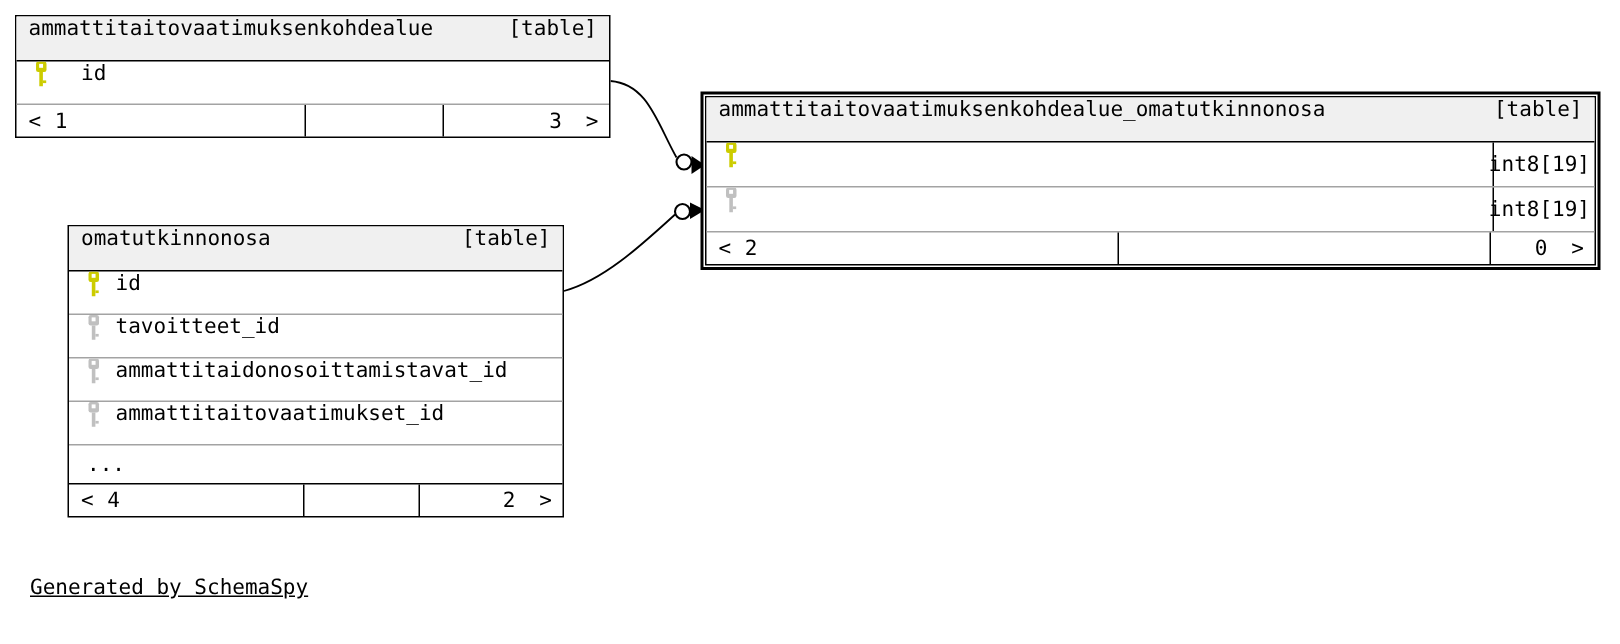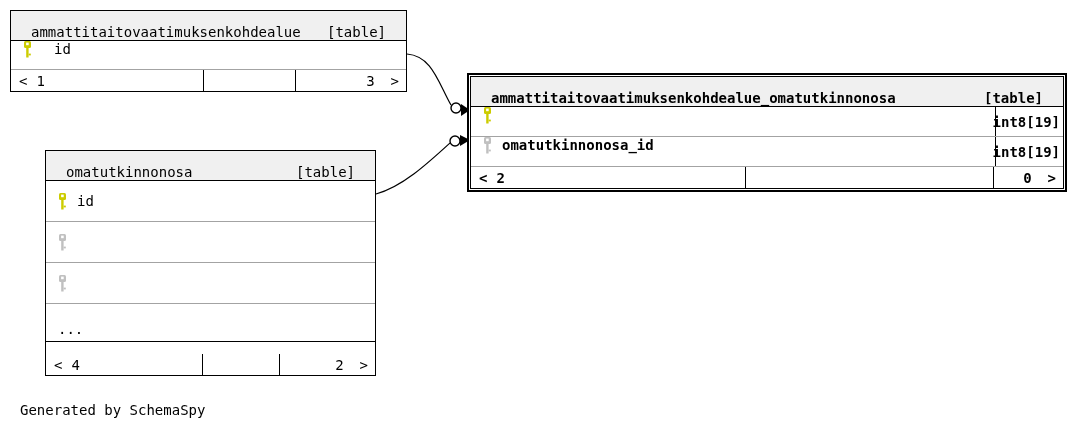--- a/index.html
+++ b/index.html
@@ -9,23 +9,23 @@
     font-family:"DejaVu Sans Mono","Liberation Mono",monospace;
     font-size:14px;color:#000;
   }
   #edges{position:absolute;left:0;top:0;width:1080px;height:429px;}
   .etable{
     position:absolute;background:#fff;border:1px solid #000;
     display:flex;flex-direction:column;box-sizing:border-box;
   }
   .etable.emph{box-shadow:0 0 0 1px #fff,0 0 0 3px #000;}
   .hdr{
-    display:flex;justify-content:space-between;align-items:flex-end;
+    display:flex;justify-content:space-between;align-items:flex-start;
     background:#f0f0f0;border-bottom:1px solid #000;
-    height:29px;padding:0 20px;flex:none;white-space:pre;
+    height:29px;padding:0 8px;flex:none;white-space:pre;
   }
   .row{
     display:flex;align-items:flex-start;border-bottom:1px solid #a3a3a3;
     height:28px;flex:none;white-space:pre;
   }
   .emph .row{height:29px;}
   .keyicon{margin-left:12px;flex:none;display:flex;align-items:center;}
   .colname{margin-left:10px;}
   .gapwide .colname{margin-left:22px;}
   .typecell{
@@ -35,21 +35,21 @@
   }
   .ellirow{
     border-bottom:1px solid #000;height:25px;display:flex;
     align-items:center;padding-left:12px;flex:none;
   }
   .ftr{display:flex;height:21px;flex:none;}
   .fcell{display:flex;align-items:center;box-sizing:border-box;height:100%;}
   .fcell.mid,.fcell.rgt{border-left:1px solid #000;}
   .fcell.lft{padding-left:8px;gap:9px;}
   .fcell.rgt{justify-content:flex-end;padding-right:7px;gap:16px;flex:1;}
-  .credit{position:absolute;left:20px;top:402px;}
+  .credit{position:absolute;left:20px;top:384px;text-decoration:underline;}
 </style>
 </head>
 <body>
 
 <svg id="edges" viewBox="0 0 1080 429" xmlns="http://www.w3.org/2000/svg">
   <path d="M 407 54 C 432 56, 438 82, 451 105" fill="none" stroke="#000" stroke-width="1.2"></path>
   <path d="M 376 194 C 402 187, 427 164, 450 143" fill="none" stroke="#000" stroke-width="1.2"></path>
   <circle cx="456" cy="108" r="5" fill="#fff" stroke="#000" stroke-width="1.4"></circle>
   <polygon points="461,104 470,110 461,116" fill="#000"></polygon>
   <circle cx="455" cy="141" r="5" fill="#fff" stroke="#000" stroke-width="1.4"></circle>
@@ -78,21 +78,21 @@
       <span>1</span>
     </div>
     <div class="fcell mid" style="width:92px;"></div>
     <div class="fcell rgt">
       <span>3</span>
       <span>&gt;</span>
     </div>
   </div>
 </div>
 
-<div class="etable" style="left:45px;top:150px;width:331px;gap:12px;">
+<div class="etable" style="left:45px;top:150px;width:331px;">
   <div class="hdr">
     <span>omatutkinnonosa</span>
     <span>[table]</span>
   </div>
   <div class="row">
     <span class="keyicon">
       <svg width="9" height="17" viewBox="0 0 9 17">
         <rect x="1" y="0" width="7" height="7" rx="1.5" fill="#cccc00"></rect>
         <rect x="3.1" y="1.6" width="2.6" height="2.6" fill="#fff"></rect>
         <rect x="3.2" y="7" width="2.4" height="9.5" fill="#cccc00"></rect>
@@ -103,46 +103,59 @@
   </div>
   <div class="row">
     <span class="keyicon">
       <svg width="9" height="17" viewBox="0 0 9 17">
         <rect x="1" y="0" width="7" height="7" rx="1.5" fill="#c0c0c0"></rect>
         <rect x="3.1" y="1.6" width="2.6" height="2.6" fill="#fff"></rect>
         <rect x="3.2" y="7" width="2.4" height="9.5" fill="#c0c0c0"></rect>
         <rect x="5.6" y="12.6" width="2.2" height="1.8" fill="#c0c0c0"></rect>
       </svg>
     </span>
+    <span class="colname">tavoitteet_id</span>
   </div>
   <div class="row">
     <span class="keyicon">
       <svg width="9" height="17" viewBox="0 0 9 17">
         <rect x="1" y="0" width="7" height="7" rx="1.5" fill="#c0c0c0"></rect>
         <rect x="3.1" y="1.6" width="2.6" height="2.6" fill="#fff"></rect>
         <rect x="3.2" y="7" width="2.4" height="9.5" fill="#c0c0c0"></rect>
         <rect x="5.6" y="12.6" width="2.2" height="1.8" fill="#c0c0c0"></rect>
       </svg>
     </span>
+    <span class="colname">ammattitaidonosoittamistavat_id</span>
+  </div>
+  <div class="row">
+    <span class="keyicon">
+      <svg width="9" height="17" viewBox="0 0 9 17">
+        <rect x="1" y="0" width="7" height="7" rx="1.5" fill="#c0c0c0"></rect>
+        <rect x="3.1" y="1.6" width="2.6" height="2.6" fill="#fff"></rect>
+        <rect x="3.2" y="7" width="2.4" height="9.5" fill="#c0c0c0"></rect>
+        <rect x="5.6" y="12.6" width="2.2" height="1.8" fill="#c0c0c0"></rect>
+      </svg>
+    </span>
+    <span class="colname">ammattitaitovaatimukset_id</span>
   </div>
   <div class="ellirow">...</div>
   <div class="ftr">
     <div class="fcell lft" style="width:156px;">
       <span>&lt;</span>
       <span>4</span>
     </div>
     <div class="fcell mid" style="width:77px;"></div>
     <div class="fcell rgt">
       <span>2</span>
       <span>&gt;</span>
     </div>
   </div>
 </div>
 
-<div class="etable emph" style="left:470px;top:76px;width:594px;font-weight:bold;">
+<div class="etable emph" style="left:470px;top:64px;width:594px;">
   <div class="hdr">
     <span>ammattitaitovaatimuksenkohdealue_omatutkinnonosa</span>
     <span>[table]</span>
   </div>
   <div class="row">
     <span class="keyicon">
       <svg width="9" height="17" viewBox="0 0 9 17">
         <rect x="1" y="0" width="7" height="7" rx="1.5" fill="#cccc00"></rect>
         <rect x="3.1" y="1.6" width="2.6" height="2.6" fill="#fff"></rect>
         <rect x="3.2" y="7" width="2.4" height="9.5" fill="#cccc00"></rect>
@@ -153,21 +166,20 @@
   </div>
   <div class="row">
     <span class="keyicon">
       <svg width="9" height="17" viewBox="0 0 9 17">
         <rect x="1" y="0" width="7" height="7" rx="1.5" fill="#c0c0c0"></rect>
         <rect x="3.1" y="1.6" width="2.6" height="2.6" fill="#fff"></rect>
         <rect x="3.2" y="7" width="2.4" height="9.5" fill="#c0c0c0"></rect>
         <rect x="5.6" y="12.6" width="2.2" height="1.8" fill="#c0c0c0"></rect>
       </svg>
     </span>
-    <span class="colname">omatutkinnonosa_id</span>
     <span class="typecell">int8[19]</span>
   </div>
   <div class="ftr">
     <div class="fcell lft" style="width:274px;">
       <span>&lt;</span>
       <span>2</span>
     </div>
     <div class="fcell mid" style="width:248px;"></div>
     <div class="fcell rgt">
       <span>0</span>

